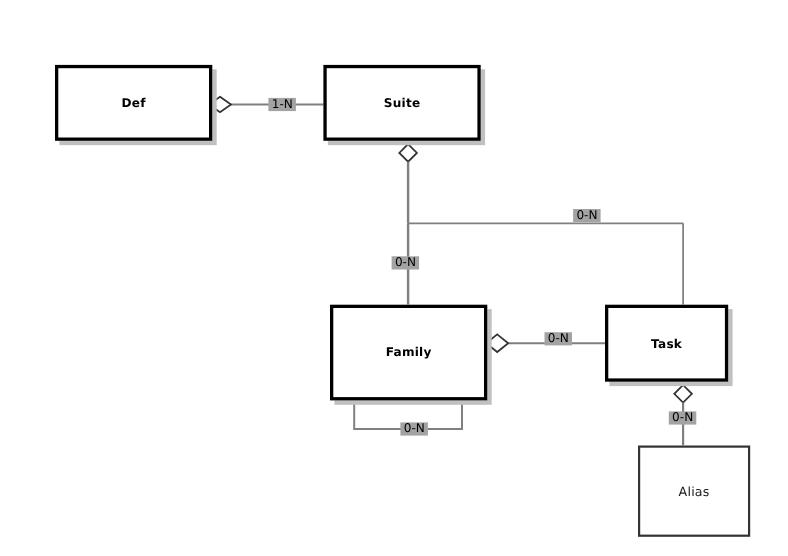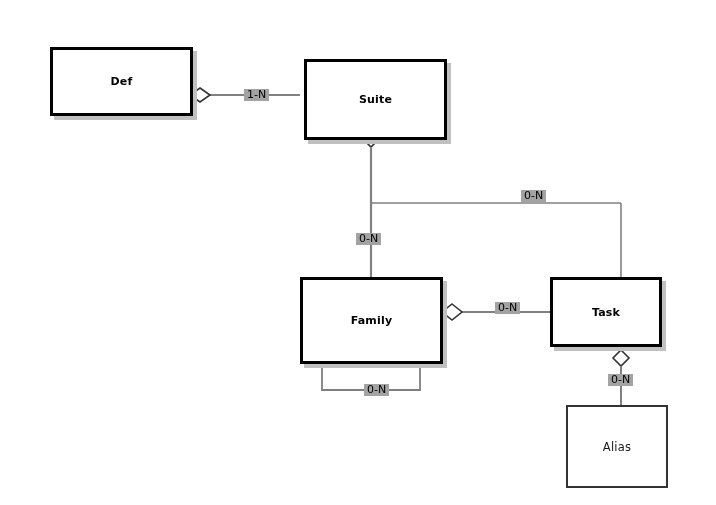--- a/index.html
+++ b/index.html
@@ -104,33 +104,33 @@
   <div class="card-label" style="left:521px; top:190px;">0-N</div>
 
   <div class="card-label" style="left:356px; top:233px;">0-N</div>
 
   <div class="card-label" style="left:495px; top:302px;">0-N</div>
 
   <div class="card-label" style="left:364px; top:384px;">0-N</div>
 
   <div class="card-label" style="left:608px; top:374px;">0-N</div>
 
-  <div class="entity primary" style="left:50px; top:47px; width:143px; height:69px;">
+  <div class="entity primary" style="left:50px; top:59px; width:143px; height:69px;">
     <span class="entity-label">Def</span>
   </div>
 
-  <div class="entity primary" style="left:304px; top:59px; width:143px; height:81px;">
+  <div class="entity primary" style="left:294px; top:59px; width:143px; height:69px;">
     <span class="entity-label">Suite</span>
   </div>
 
   <div class="entity primary" style="left:300px; top:277px; width:143px; height:87px;">
     <span class="entity-label">Family</span>
   </div>
 
   <div class="entity primary" style="left:550px; top:277px; width:112px; height:70px;">
     <span class="entity-label">Task</span>
   </div>
 
-  <div class="entity secondary" style="left:566px; top:405px; width:102px; height:83px;">
+  <div class="entity secondary" style="left:580px; top:405px; width:102px; height:83px;">
     <span class="entity-label">Alias</span>
   </div>
 
 </div>
 
 </body></html>

